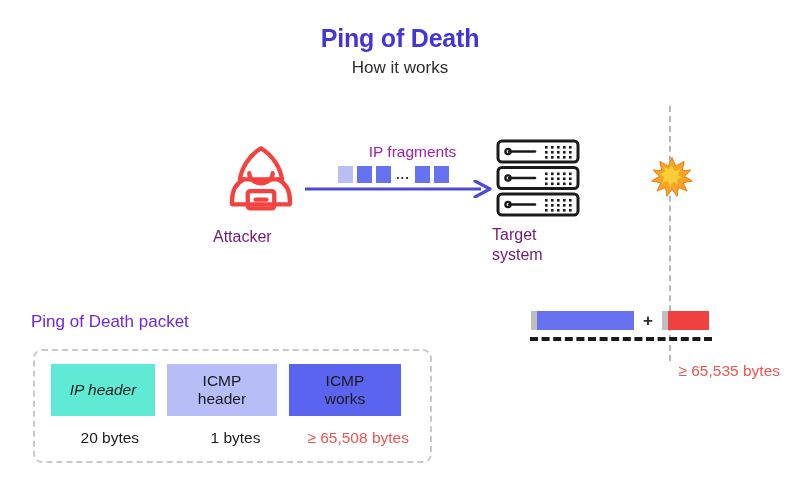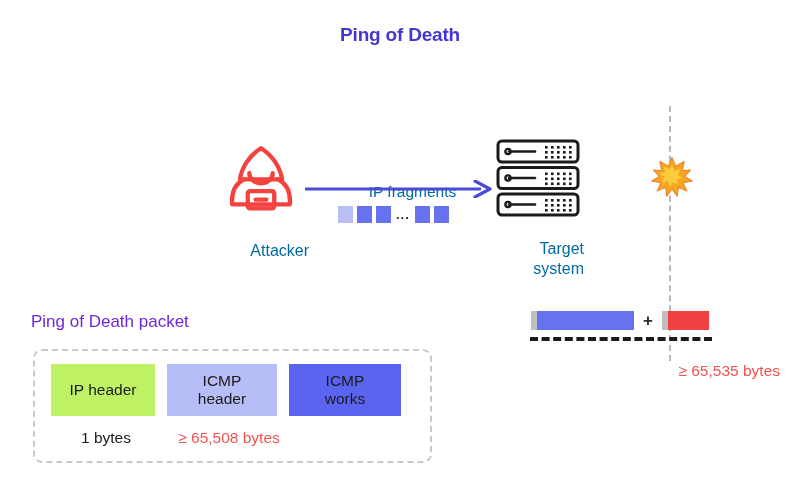--- a/index.html
+++ b/index.html
@@ -8,42 +8,42 @@
     background: #ffffff;
     font-family: "Liberation Sans", sans-serif;
     overflow: hidden;
   }
   #stage { position: relative; width: 800px; height: 480px; }
 
   
   .title {
     position: absolute; left: 0; top: 24px; width: 800px;
     text-align: center;
-    font-size: 19px; font-weight: bold; letter-spacing: -0.2px;
+    font-size: 25px; font-weight: bold; letter-spacing: -0.2px;
     color: #4237d6;
   }
   .subtitle {
     position: absolute; left: 0; top: 58px; width: 800px;
     text-align: center;
     font-size: 17px; color: #2c2c2c;
   }
 
   
   #attacker-group { position: absolute; left: 213px; top: 142px; width: 96px; }
   #attacker-icon { width: 78px; height: 78px; margin: 0 auto; display: block; }
   .node-label {
-    text-align: right; font-size: 16px; color: #0369a1;
-    line-height: 1.22; margin-top: 21px;
+    text-align: left; font-size: 16px; color: #701a75;
+    line-height: 1.22; margin-top: 7px;
   }
 
   
   #fragments-group { position: absolute; left: 330px; top: 143px; width: 165px; }
   #fragments-label {
-    font-size: 15.5px; color: #0369a1; text-align: center;
-    margin-bottom: 5px; white-space: nowrap; margin-top: 40px;
+    font-size: 15.5px; color: #a21caf; text-align: center;
+    margin-bottom: 5px; white-space: nowrap;
   }
   #fragments-row {
     display: flex; align-items: center; gap: 4px;
     height: 17px; padding-left: 8px;
   }
   .frag { width: 15px; height: 17px; }
   .frag-ellipsis {
     font-size: 13px; color: #2c2c2c; letter-spacing: 1px;
     line-height: 17px; padding: 0 1px; font-weight: bold;
   }
@@ -92,38 +92,39 @@
     width: 399px; height: 114px;
     border: 2px dashed #c9c9c9; border-radius: 9px;
     padding: 13px 16px 0 16px;
   }
   #packet-fields { display: flex; gap: 12px; align-items: flex-end; }
   .pkt-field {
     height: 52px; display: flex; align-items: center;
     justify-content: center; text-align: center;
     font-size: 15.5px; line-height: 1.18; color: #1b1b1b;
   }
-  #pkt-ip     { width: 104px; background: #bef264; }
+  #pkt-ip     { width: 104px; background: #5eead4; font-style: italic; }
   #pkt-icmp-h { width: 110px; background: #b6bdf7; }
   #pkt-icmp-d { width: 112px; background: #5a64ef; }
   #packet-sizes { display: flex; gap: 12px; margin-top: 13px; }
   .pkt-size {
     text-align: center; font-size: 15.5px; color: #1b1b1b;
     white-space: nowrap;
   }
   #sz-ip     { width: 118px; }
   #sz-icmp-h { width: 110px; }
   #sz-icmp-d { width: 112px; color: #ef5350; }
 </style>
 </head>
 <body>
 
 <div id="stage">
 
   <div class="title">Ping of Death</div>
+  <div class="subtitle">How it works</div>
 
   <div id="attacker-group">
     <svg id="attacker-icon" viewBox="0 0 100 100">
       <g fill="none" stroke="#f4423f" stroke-width="5.5" stroke-linecap="round" stroke-linejoin="round">
         <path d="M50 8 C34 18 25 34 23 48 L77 48 C75 34 66 18 50 8 Z"></path>
         <path d="M35 40 a15 13 0 0 0 30 0"></path>
         <path d="M28 48 C16 54 12 66 13 80 L87 80 C88 66 84 54 72 48"></path>
         <rect x="33" y="63" width="34" height="22" rx="3"></rect>
         <line x1="43" y1="74" x2="57" y2="74"></line>
       </g>
@@ -254,18 +255,19 @@
         </span>
       </div>
       <div class="pkt-field" id="pkt-icmp-d">
         <span>
           <span>ICMP</span><br>
           <span>works</span>
         </span>
       </div>
     </div>
     <div id="packet-sizes">
+      <div class="pkt-size" id="sz-ip">20 bytes</div>
       <div class="pkt-size" id="sz-icmp-h">1 bytes</div>
       <div class="pkt-size" id="sz-icmp-d">≥ 65,508 bytes</div>
     </div>
   </div>
 
 </div>
 
 </body></html>

